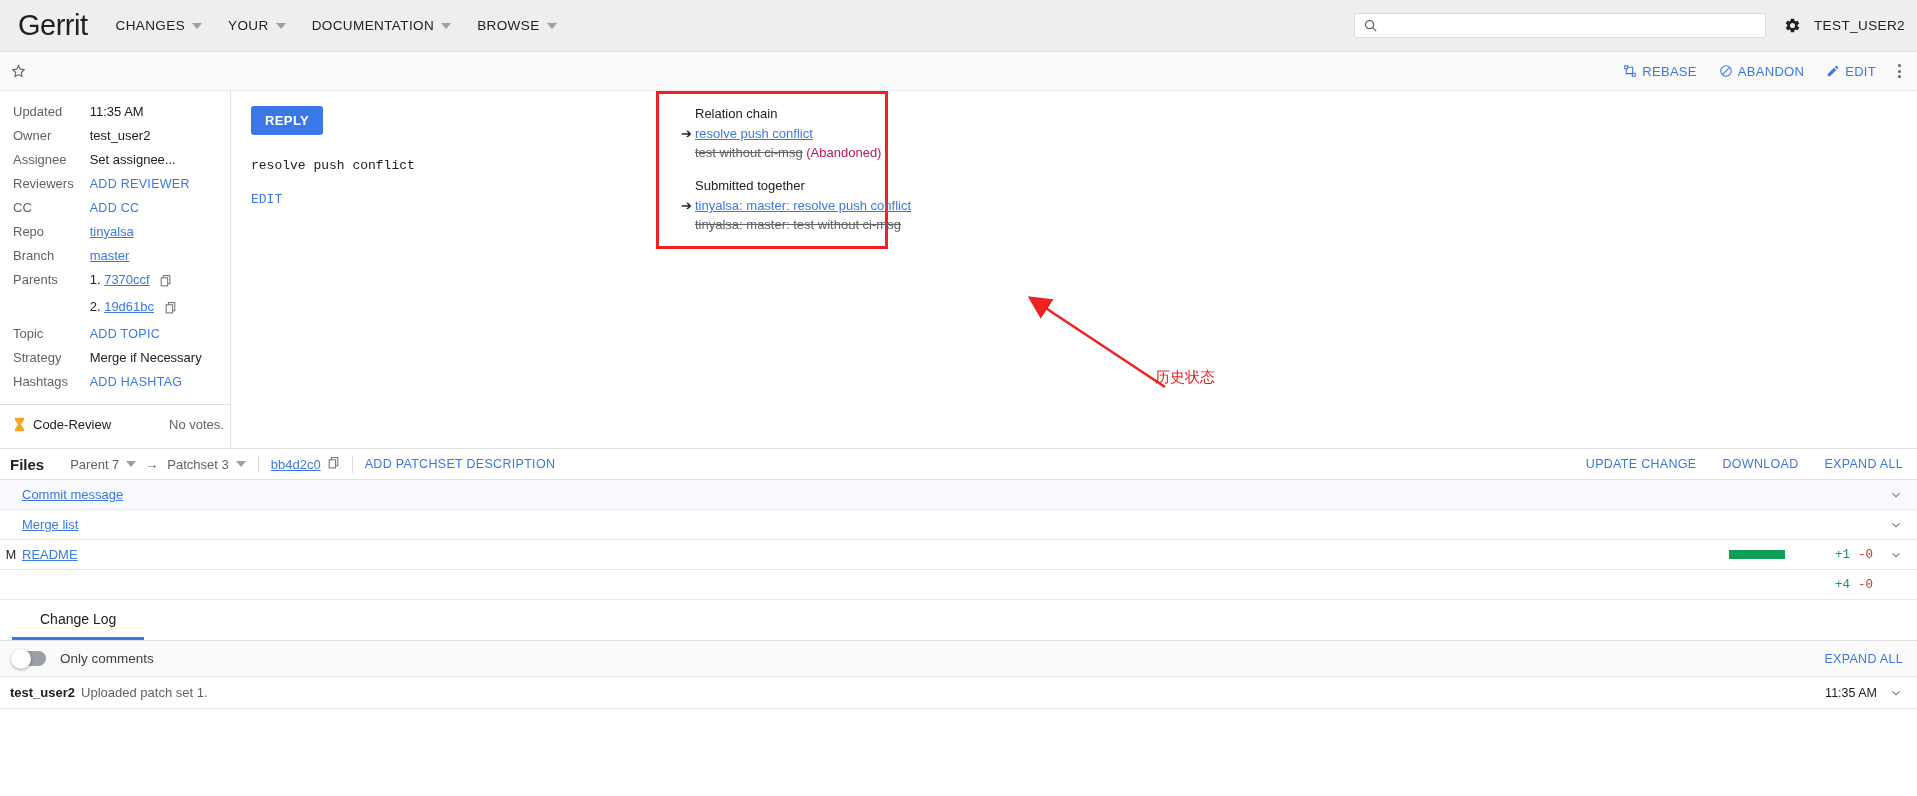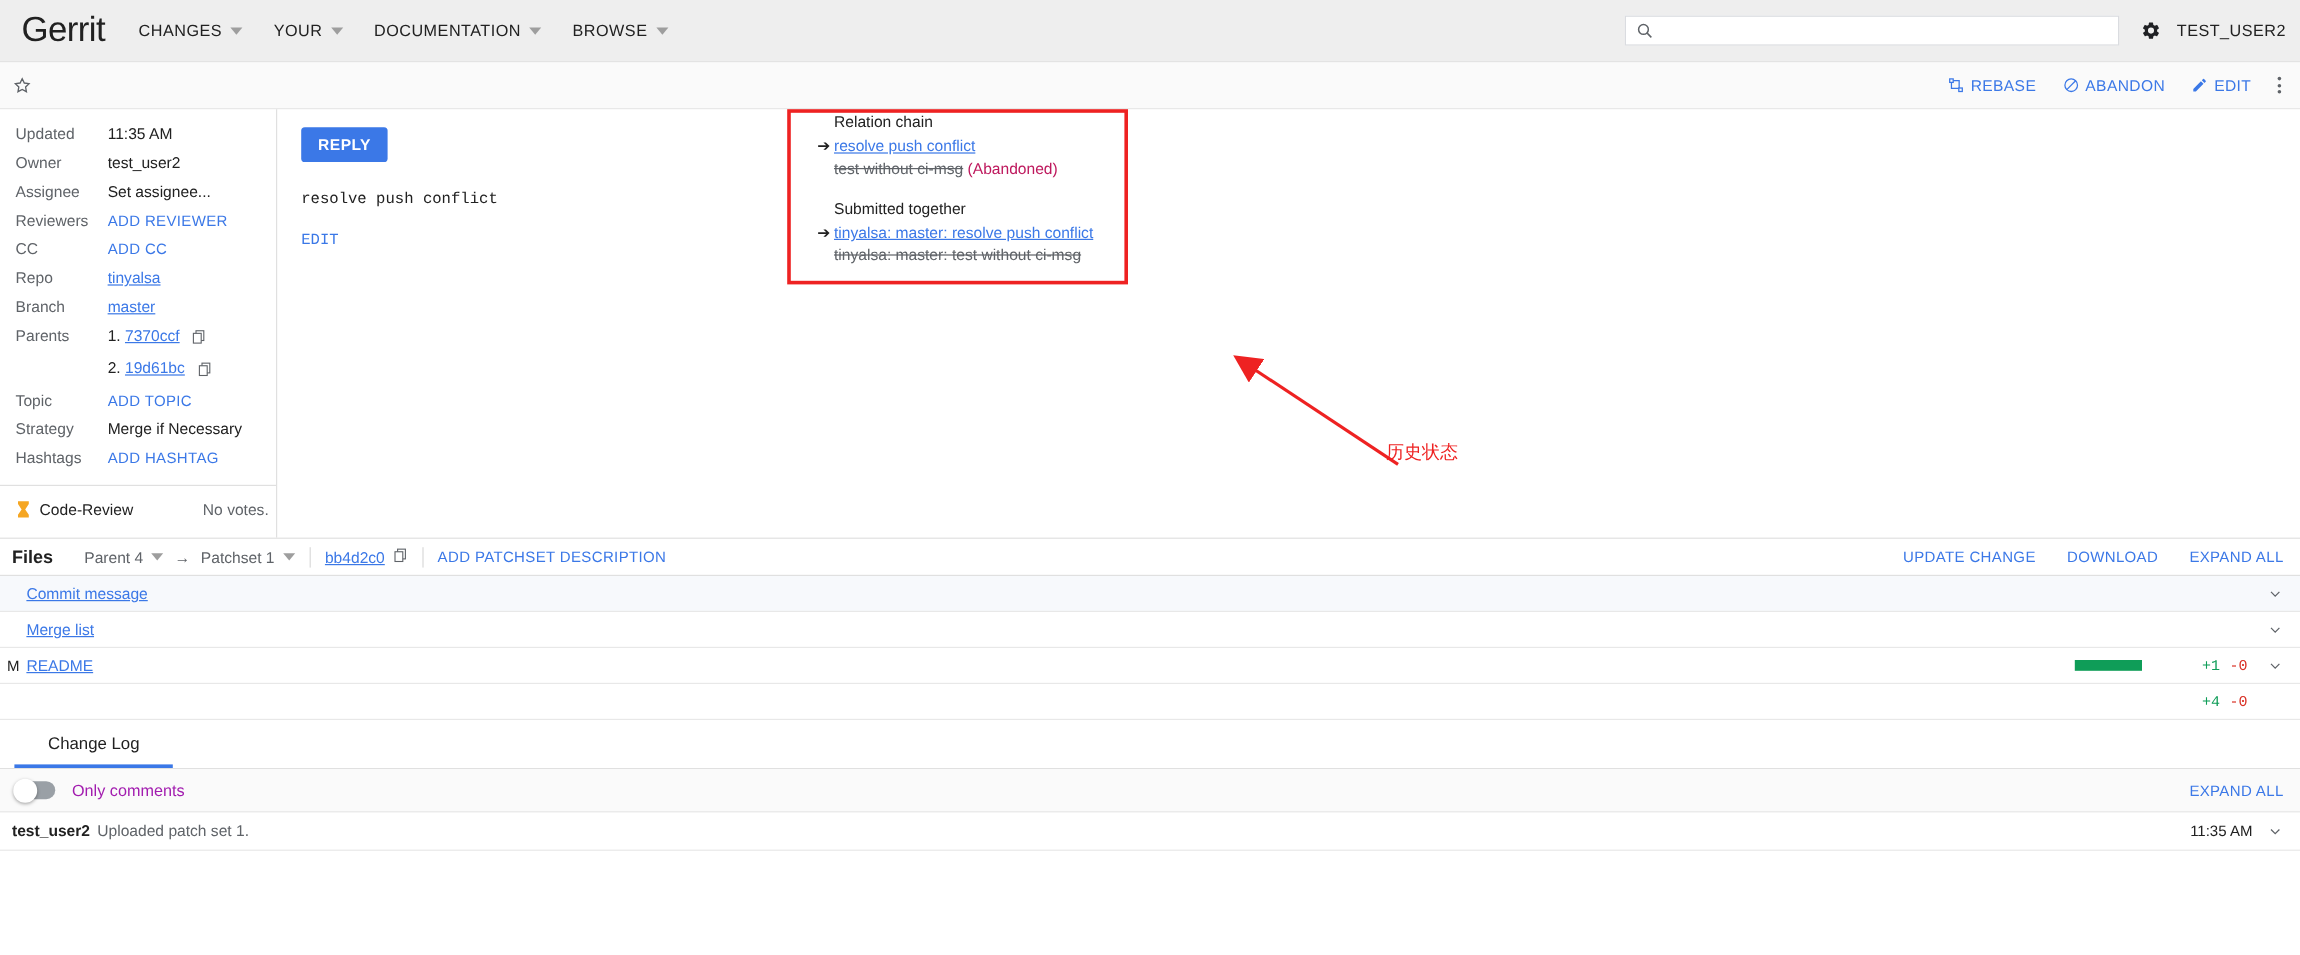--- a/index.html
+++ b/index.html
@@ -175,23 +175,23 @@
     font-size: 13px;
     color: #3b78e7;
     margin-top: 12px;
     cursor: pointer;
   }
 
   
   .rel-wrap {
     position: absolute;
     left: 656px; top: 0;
-    width: 284px;
+    width: 232px;
     border: 3px solid #ee2222;
-    padding: 0 8px 12px 36px;
+    padding: 12px 8px 12px 36px;
   }
   .rel-h {
     font-size: 13px; color: #212121;
     margin-bottom: 3px;
   }
   .rel-li {
     font-size: 13px;
     line-height: 19px;
     position: relative;
     white-space: nowrap;
@@ -281,21 +281,21 @@
   }
   .toggle {
     width: 34px; height: 15px; border-radius: 8px;
     background: #9aa0a6; position: relative; cursor: pointer; flex:none;
   }
   .toggle .knob {
     position:absolute; left:-1px; top:-2.5px;
     width:20px; height:20px; border-radius:50%;
     background:#fff; box-shadow: 0 1px 3px rgba(0,0,0,.35);
   }
-  .only-label { margin-left: 14px; font-size: 13.5px; color: #a21caf; }
+  .only-label { margin-left: 14px; font-size: 13.5px; color: #404040; }
   .expand-all { margin-left:auto; font-size:12.5px; color:#3b78e7; letter-spacing:0.3px; cursor:pointer; }
 
   .logrow {
     height: 32px;
     display:flex; align-items:center;
     padding: 0 14px 0 10px;
     border-bottom: 1px solid #e8e8e8;
     font-size: 13px;
   }
   .log-user { font-weight: bold; color: #212121; margin-right: 6px; }
@@ -512,26 +512,26 @@
       </marker>
     </defs>
     <line x1="145" y1="96" x2="12" y2="8" stroke="#ee2222" stroke-width="2.6" marker-end="url(#ah)"></line>
   </svg>
   <div class="annot-label">历史状态</div>
 </div>
 
 <div class="files-hdr">
   <span class="files-title">Files</span>
   <span class="fh-item">
-    <span>Parent 4</span>
+    <span>Parent 7</span>
     <span class="caret"></span>
   </span>
   <span class="fh-arrow">→</span>
   <span class="fh-item">
-    <span>Patchset 1</span>
+    <span>Patchset 3</span>
     <span class="caret"></span>
   </span>
   <span class="fh-div"></span>
   <span class="fh-link">bb4d2c0</span>
   <span class="copy-ic">
     <svg width="13" height="13" viewBox="0 0 24 24">
         <rect x="8" y="3" width="12" height="15" fill="none" stroke="#5f6368" stroke-width="1.7"></rect>
         <rect x="4" y="7" width="12" height="15" fill="#fff" stroke="#5f6368" stroke-width="1.7"></rect>
       </svg>
   </span>

